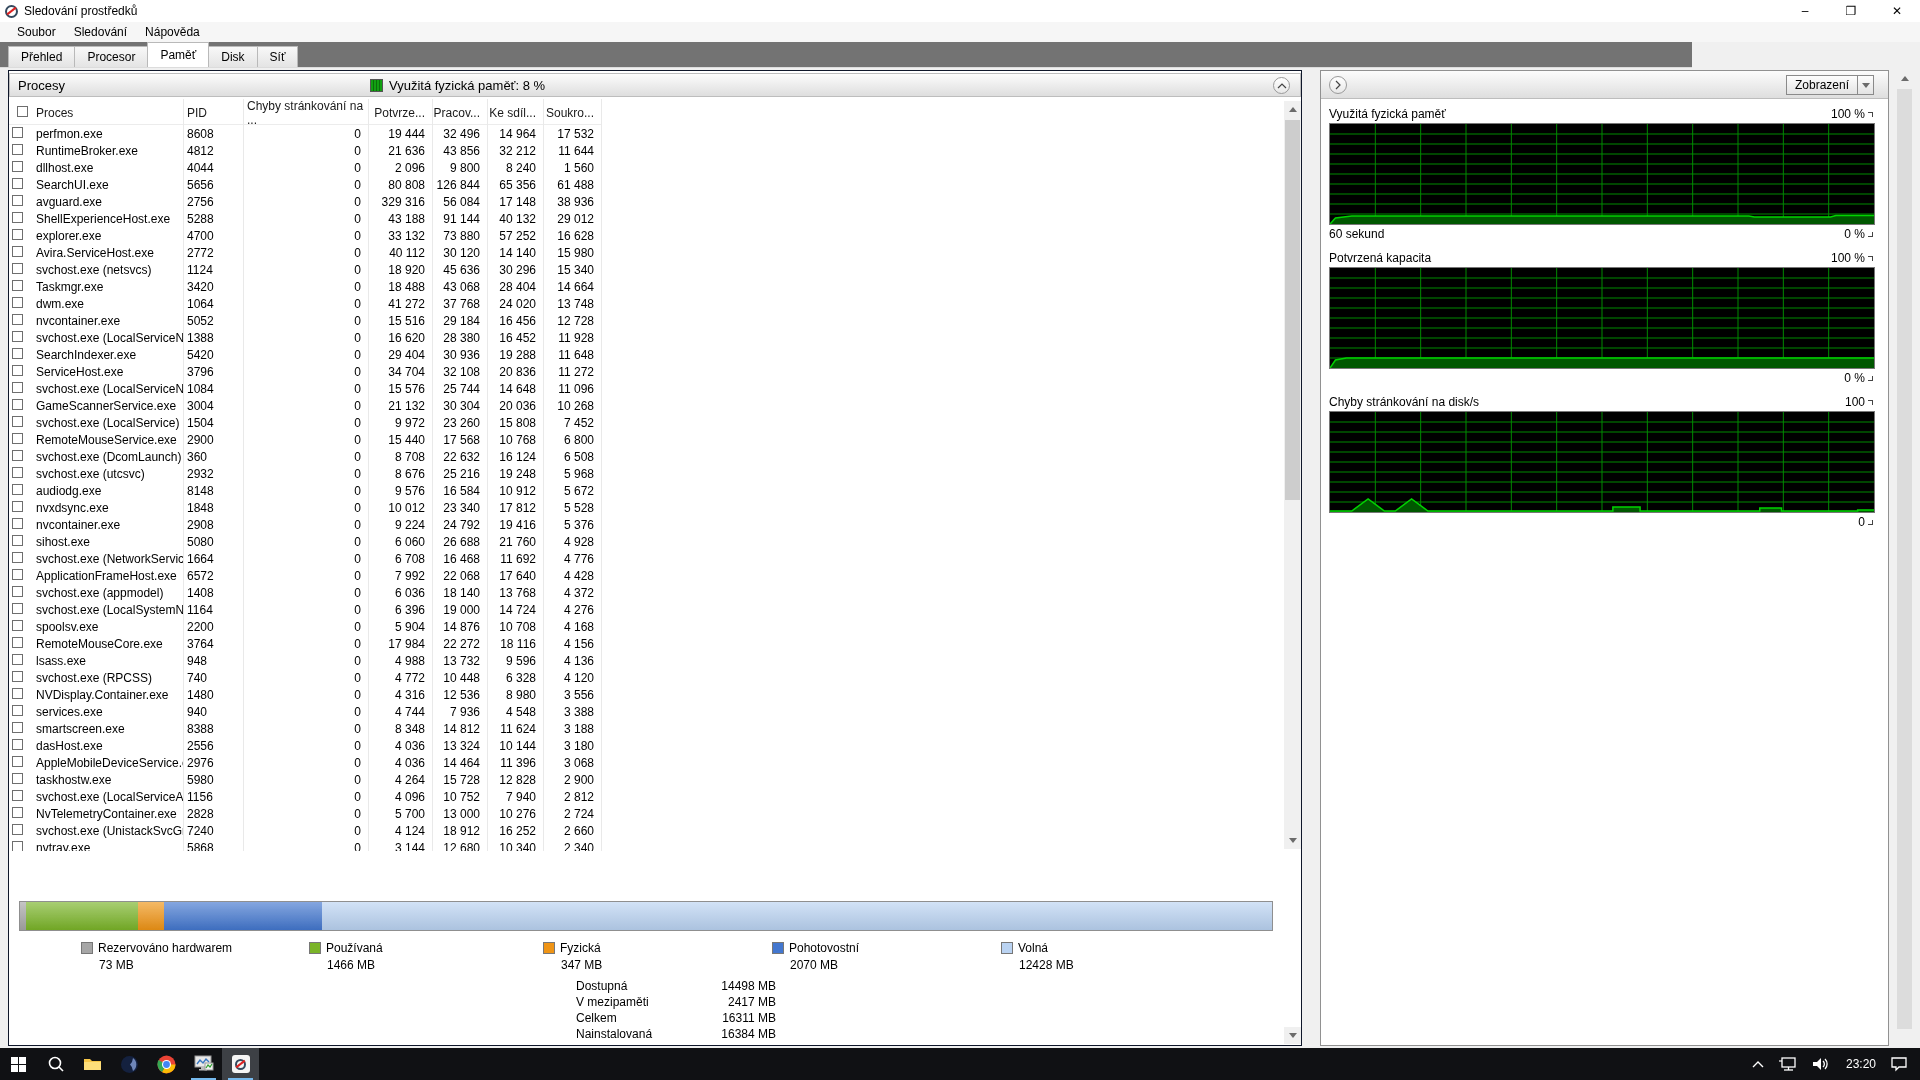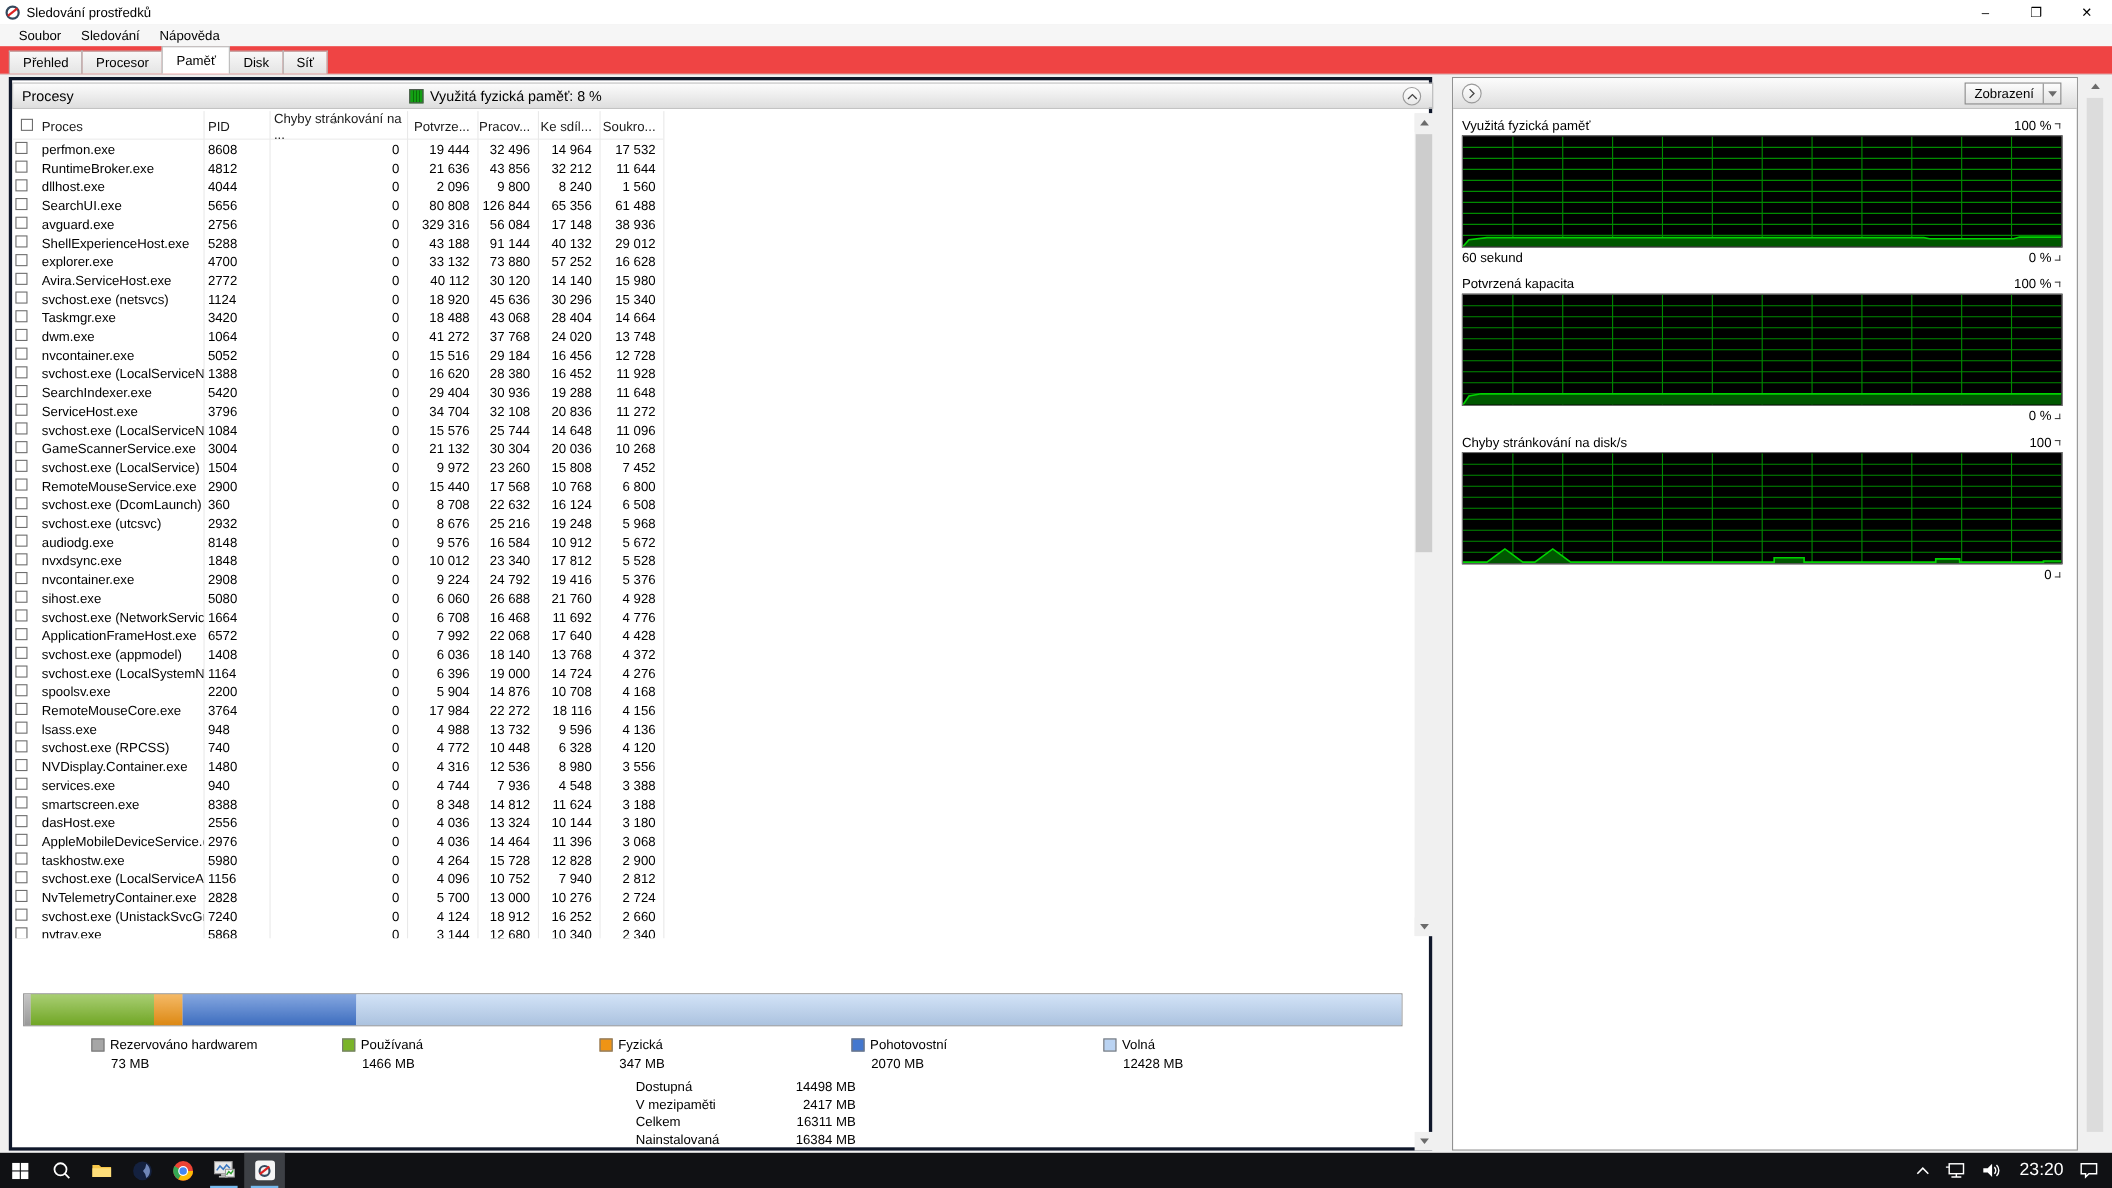--- a/index.html
+++ b/index.html
@@ -8,26 +8,26 @@
 
   
   .titlebar { position:absolute; left:0; top:0; width:1920px; height:22px; background:#fff; display:flex; align-items:center; }
   .app-icon { width:13px; height:13px; border:2px solid #34495e; border-radius:50%; margin:0 6px 0 5px; position:relative; background:#fff; }
   .app-icon::after { content:""; position:absolute; left:-1px; top:3px; width:11px; height:2px; background:#d22; transform:rotate(-38deg); }
   .title-text { font-size:12px; color:#000; }
   .win-controls { margin-left:auto; display:flex; height:22px; }
   .win-btn { width:46px; height:22px; display:flex; align-items:center; justify-content:center; font-size:12px; color:#000; }
   .menubar { position:absolute; left:0; top:22px; width:1920px; height:20px; background:#f6f6f6; display:flex; align-items:center; gap:0; padding-left:8px; }
   .menu-item { padding:2px 9px; }
-  .tabstrip { position:absolute; left:0; top:42px; width:1920px; height:26px; background:#ef4444; border-bottom:1px solid #dcdcdc; padding-left:8px; display:flex; align-items:flex-end; }
+  .tabstrip { position:absolute; left:0; top:42px; width:1692px; height:26px; background:#737373; border-bottom:1px solid #dcdcdc; padding-left:8px; display:flex; align-items:flex-end; }
   .tab { height:21px; padding:3px 12px 0 12px; background:linear-gradient(#f8f8f8,#e4e4e4); border:1px solid #b9b9b9; border-bottom:none; margin-right:-1px; font-size:12px; }
   .tab.active { height:25px; padding-top:5px; background:#fff; position:relative; z-index:2; }
 
   
-  .left-panel { position:absolute; left:8px; top:70px; width:1294px; height:976px; background:#fff; border:3px solid #0f172a; }
+  .left-panel { position:absolute; left:8px; top:70px; width:1294px; height:976px; background:#fff; border:1px solid #0f172a; }
   .section-hdr { position:absolute; left:0; height:24px; background:linear-gradient(#fcfcfc,#dedede); border:1px solid #bdbdbd; display:flex; align-items:center; font-size:13px; }
   .hdr-title { padding-left:8px; }
   .led { width:13px; height:13px; display:inline-block; margin-right:6px; border:1px solid #555; }
   .led-green { background:repeating-linear-gradient(90deg,#12a012 0 2px,#0a6e0a 2px 3px), #12a012; }
   .led-blue { background:linear-gradient(180deg,#c3daf6 0 7px,#3f74c8 7px); }
   .collapse-btn { position:absolute; right:10px; top:3px; width:17px; height:17px; border:1px solid #9a9a9a; border-radius:50%; background:linear-gradient(#fff,#e8e8e8); display:flex; align-items:center; justify-content:center; }
 
   
   .thead-row, .prow { display:grid; grid-template-columns:24px 150px 60px 125px 64px 55px 56px 58px; align-items:center; }
   .thead-row { position:absolute; left:0; top:28px; width:592px; height:26px; font-size:12px; color:#1a1a1a; border-bottom:1px solid #ececec; }
@@ -72,21 +72,21 @@
   .tick-top { width:5px; height:5px; border-top:1px solid #444; border-right:1px solid #444; margin-left:3px; }
   .tick-bot { width:5px; height:5px; border-bottom:1px solid #444; border-right:1px solid #444; margin-left:3px; }
   .lbl-right { display:flex; align-items:center; margin-left:auto; }
 
   
   .taskbar { position:absolute; left:0; top:1048px; width:1920px; height:32px; background:#101114; display:flex; align-items:stretch; }
   .tb-btn { width:37px; display:flex; align-items:center; justify-content:center; position:relative; }
   .tb-btn.running::after { content:""; position:absolute; left:6px; right:6px; bottom:0; height:2px; background:#76b9ed; }
   .tb-btn.active { background:#3d4045; }
   .tray { margin-left:auto; display:flex; align-items:center; gap:14px; padding-right:12px; color:#fff; }
-  .tray-time { font-size:16px; color:#fff; }
+  .tray-time { font-size:12px; color:#fff; }
   .resmon-mini { width:18px; height:18px; background:#f5f5f5; border-radius:3px; display:flex; align-items:center; justify-content:center; }
   .resmon-mini .ring { width:11px; height:11px; border:2px solid #34495e; border-radius:50%; position:relative; }
   .resmon-mini .ring::after { content:""; position:absolute; left:-2px; top:2px; width:11px; height:2px; background:#d22; transform:rotate(-38deg); }
 </style>
 </head>
 <body>
 
 <div class="titlebar">
   <span class="app-icon"></span>
   <span class="title-text">Sledování prostředků</span>

